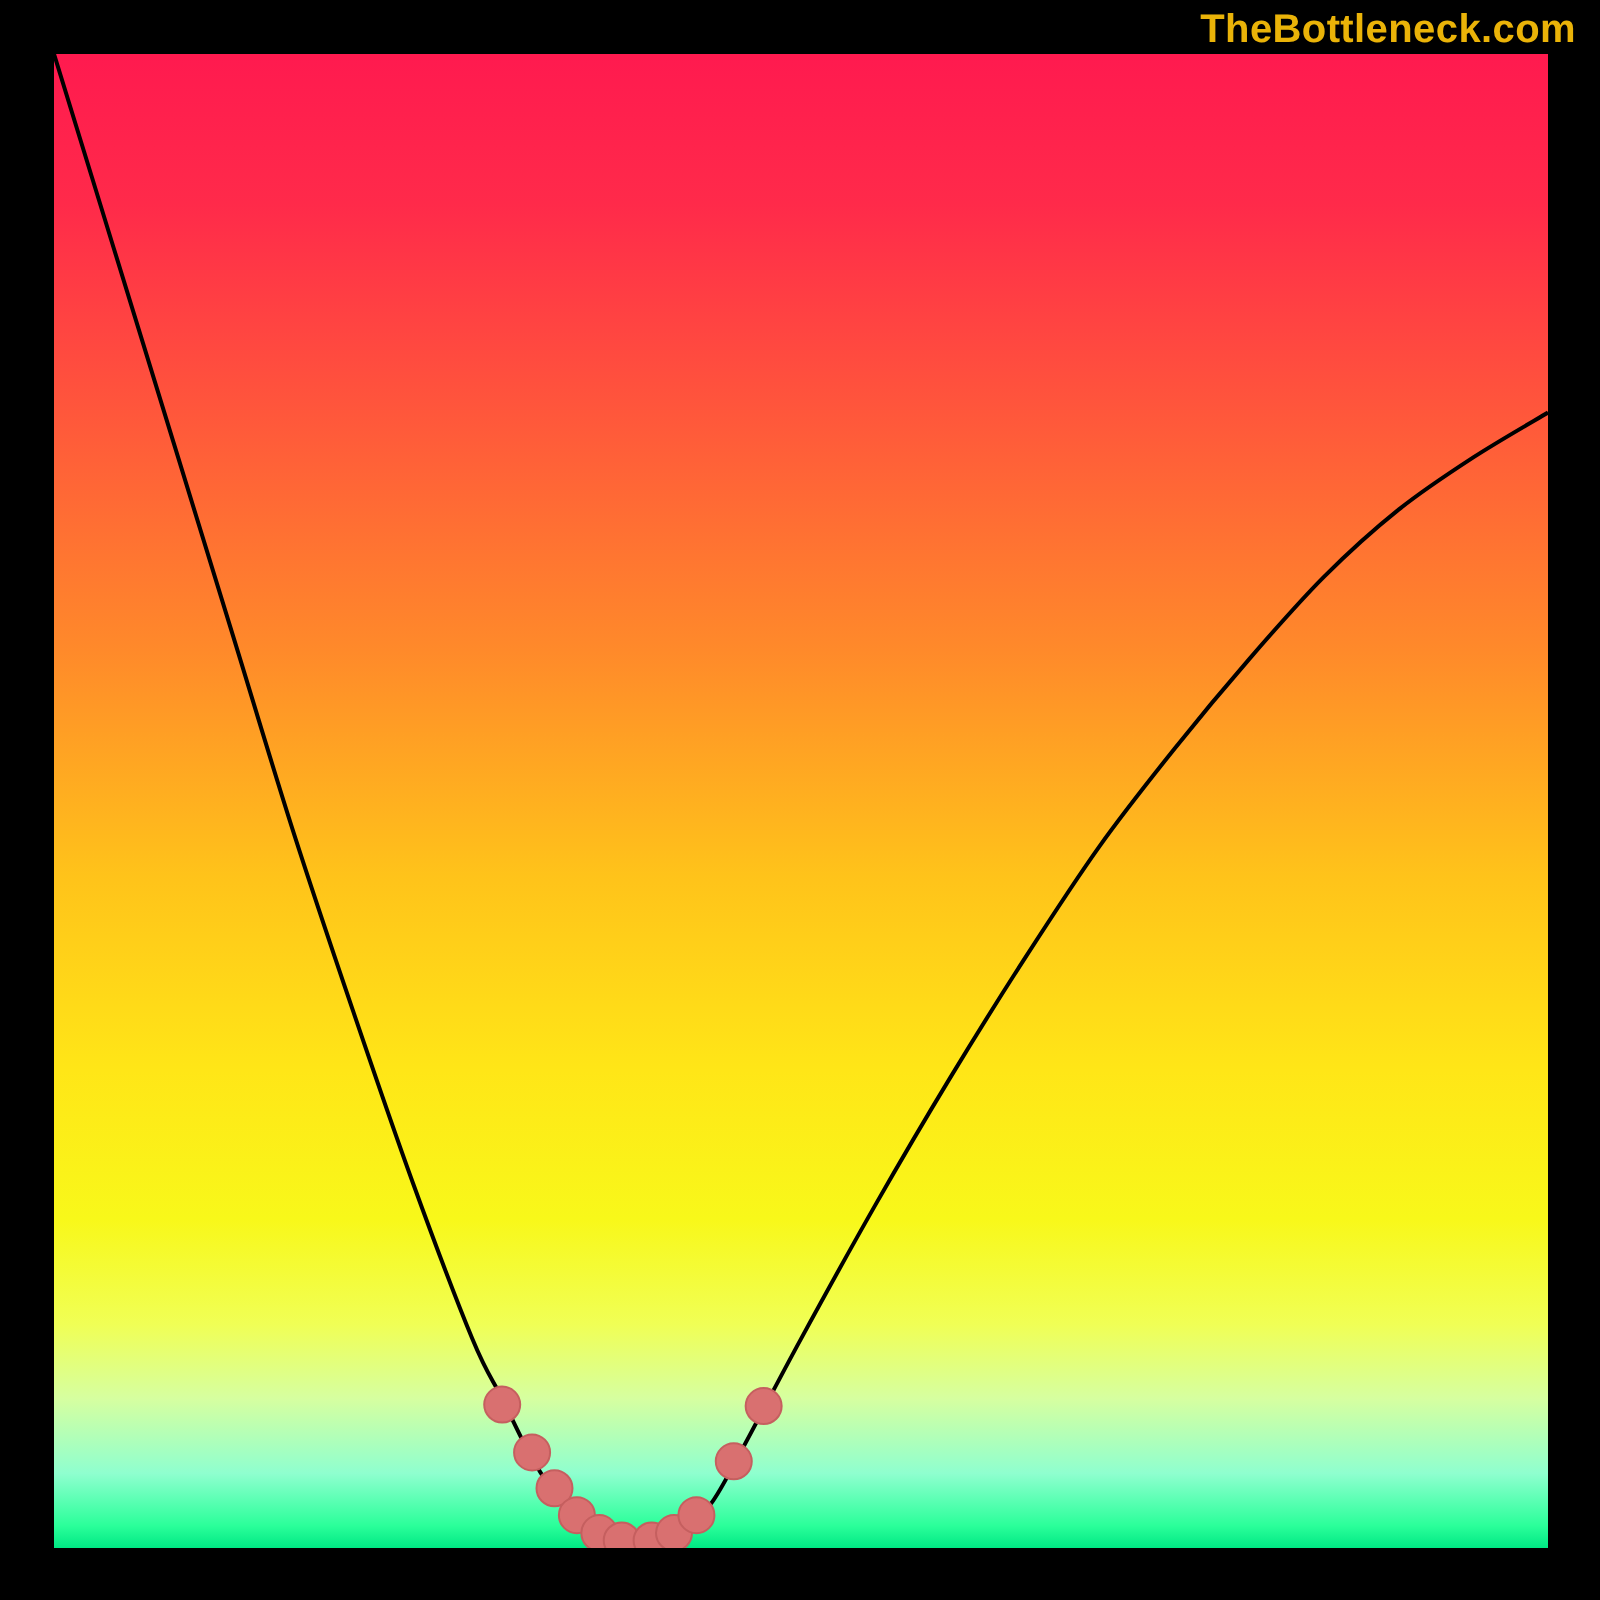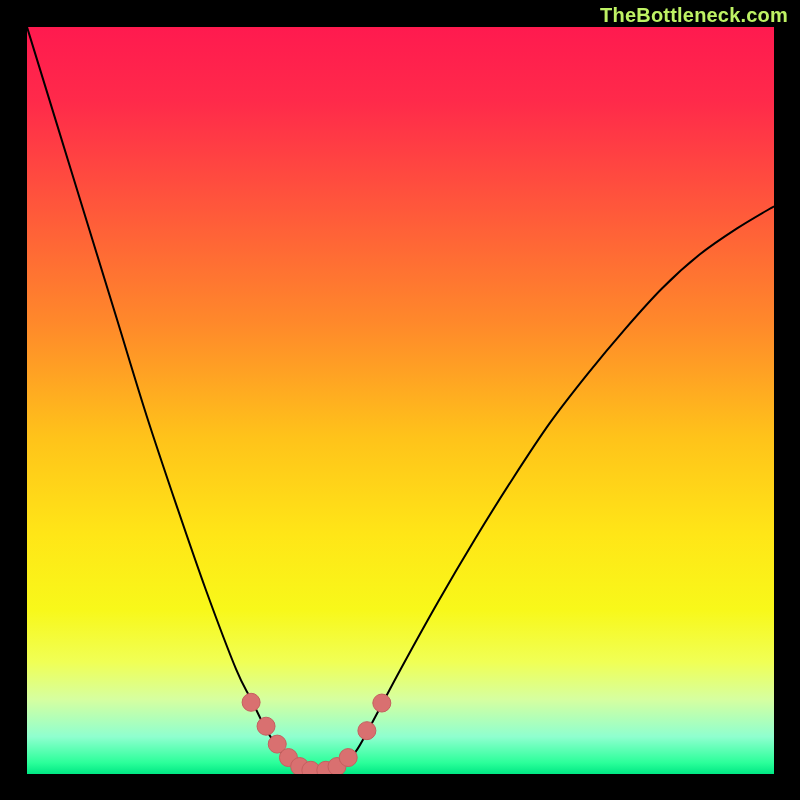--- a/index.html
+++ b/index.html
@@ -14,21 +14,21 @@
   .stage {
     position: relative;
     width: 800px;
     height: 800px;
     background: #000000;
   }
   .watermark {
     position: absolute;
     top: 4px;
     right: 12px;
-    color: #bef264;
+    color: #eab308;
     font-size: 20px;
     font-weight: 600;
     letter-spacing: 0.2px;
     z-index: 10;
   }
   .plot-area {
     position: absolute;
     left: 27px;
     top: 27px;
     width: 747px;

